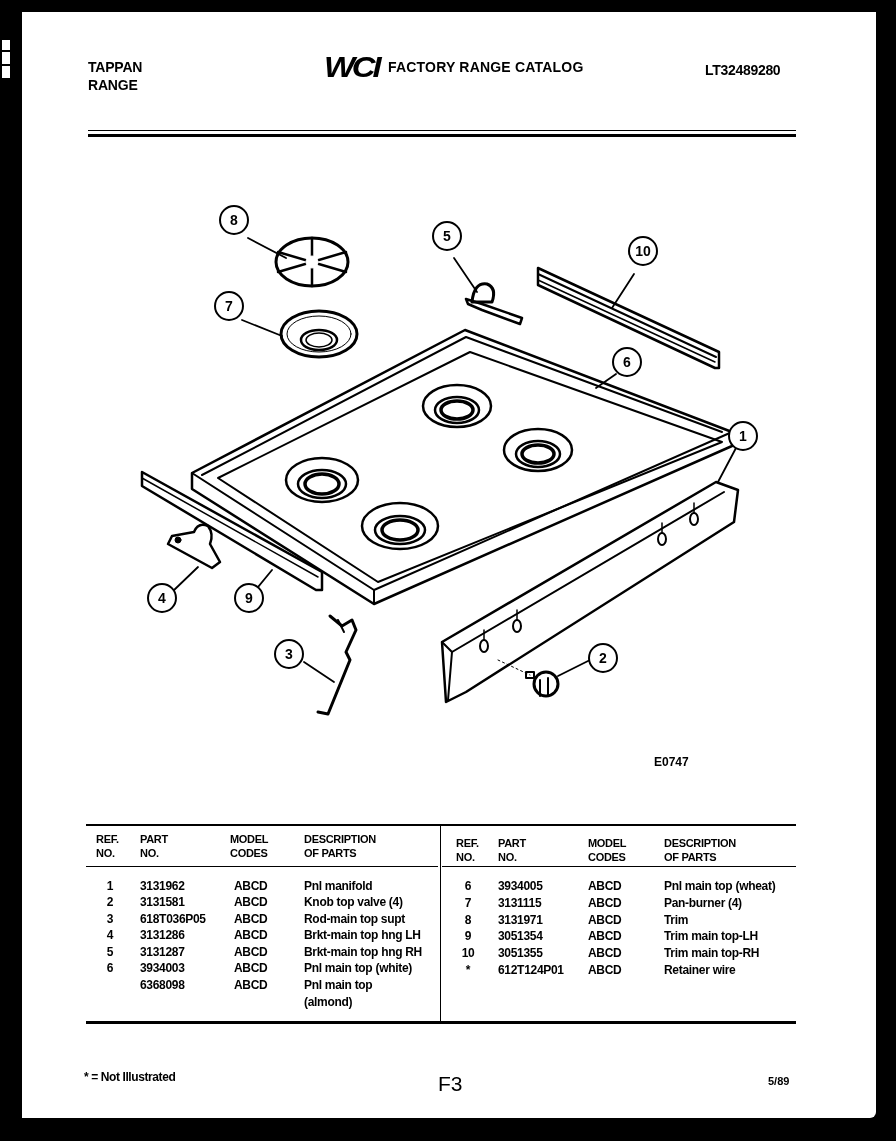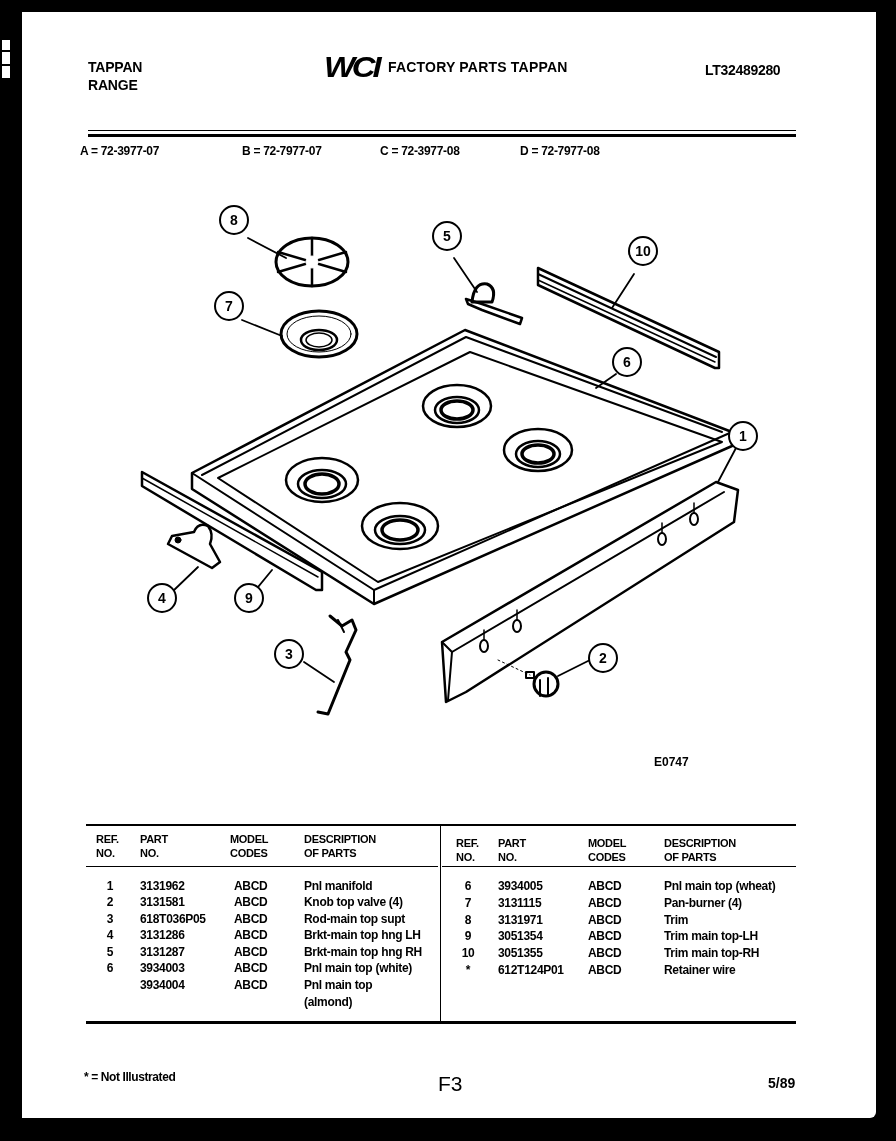--- a/index.html
+++ b/index.html
@@ -38,47 +38,41 @@
     .pt-divider { position: absolute; left: 354px; top: 2px; width: 1px; height: 195px; background: #000; }
     .pt-head-rule-l { position: absolute; left: 0; top: 42px; width: 352px; height: 1px; background: #000; }
     .pt-head-rule-r { position: absolute; left: 356px; top: 42px; width: 354px; height: 1px; background: #000; }
     .col-head { position: absolute; top: 8px; font-size: 11px; font-weight: bold; line-height: 14px; letter-spacing: -0.3px; }
     .row { position: absolute; height: 17px; font-size: 12px; font-weight: bold; line-height: 16px; letter-spacing: -0.3px; white-space: nowrap; }
     .row span { position: absolute; top: 0; text-align: right; }
     .row .ref { width: 16px; text-align: center; }
 
     .footer-note { left: 62px; top: 1058px; font-size: 12px; font-weight: bold; letter-spacing: -0.4px; }
     .footer-page { left: 416px; top: 1060px; font-size: 21px; font-weight: normal; }
-    .footer-date { left: 746px; top: 1063px; font-size: 14px; font-weight: bold; }
+    .footer-date { left: 746px; top: 1063px; font-size: 11px; font-weight: bold; }
     .callout text { font-family: "Liberation Sans", sans-serif; font-weight: bold; font-size: 14px; }
   </style>
 </head>
 <body>
 
 <div class="left-mark"></div>
 
 <div class="page">
 
   <div class="abs hdr-brand">
     <div>TAPPAN</div>
     <div>RANGE</div>
   </div>
   <div class="abs hdr-logo">WCI</div>
-  <div class="abs hdr-title">FACTORY PARTS TAPPAN</div>
+  <div class="abs hdr-title">FACTORY RANGE CATALOG</div>
   <div class="abs hdr-catalog">LT32489280</div>
 
   <div class="abs rule-thin"></div>
   <div class="abs rule-thick"></div>
 
-  <div class="abs models">
-    <span style="left:0px">A = 72-3977-07</span>
-    <span style="left:162px">B = 72-7977-07</span>
-    <span style="left:300px">C = 72-3977-08</span>
-    <span style="left:440px">D = 72-7977-08</span>
-  </div>
 
   <svg class="abs diagram" viewBox="0 0 854 790" width="854" height="790" fill="none" stroke="#000" stroke-linecap="round" stroke-linejoin="round">
 
     <g>
       <ellipse cx="290" cy="250" rx="36" ry="24" stroke-width="3"></ellipse>
       <line x1="290" y1="226" x2="290" y2="274" stroke-width="2.5"></line>
       <line x1="256" y1="240" x2="324" y2="260" stroke-width="2.5"></line>
       <line x1="256" y1="260" x2="324" y2="240" stroke-width="2.5"></line>
       <circle cx="290" cy="250" r="6" fill="#fff" stroke="#fff"></circle>
     </g>
@@ -290,21 +284,21 @@
       <span style="left:218px">Brkt-main top hng RH</span>
     </div>
     <div class="row" style="left:0; top:136px; width:352px">
       <span class="ref" style="left:16px">6</span>
       <span style="left:54px">3934003</span>
       <span style="left:148px">ABCD</span>
       <span style="left:218px">Pnl main top (white)</span>
     </div>
     <div class="row" style="left:0; top:153px; width:352px; height:34px">
       <span class="ref" style="left:16px"></span>
-      <span style="left:54px">3934004</span>
+      <span style="left:54px">6368098</span>
       <span style="left:148px">ABCD</span>
       <span style="left:218px">Pnl main top</span>
       <span style="left:218px; top:17px">(almond)</span>
     </div>
 
     <div class="row" style="left:356px; top:54px; width:354px">
       <span class="ref" style="left:18px">6</span>
       <span style="left:56px">3934005</span>
       <span style="left:146px">ABCD</span>
       <span style="left:222px">Pnl main top (wheat)</span>

